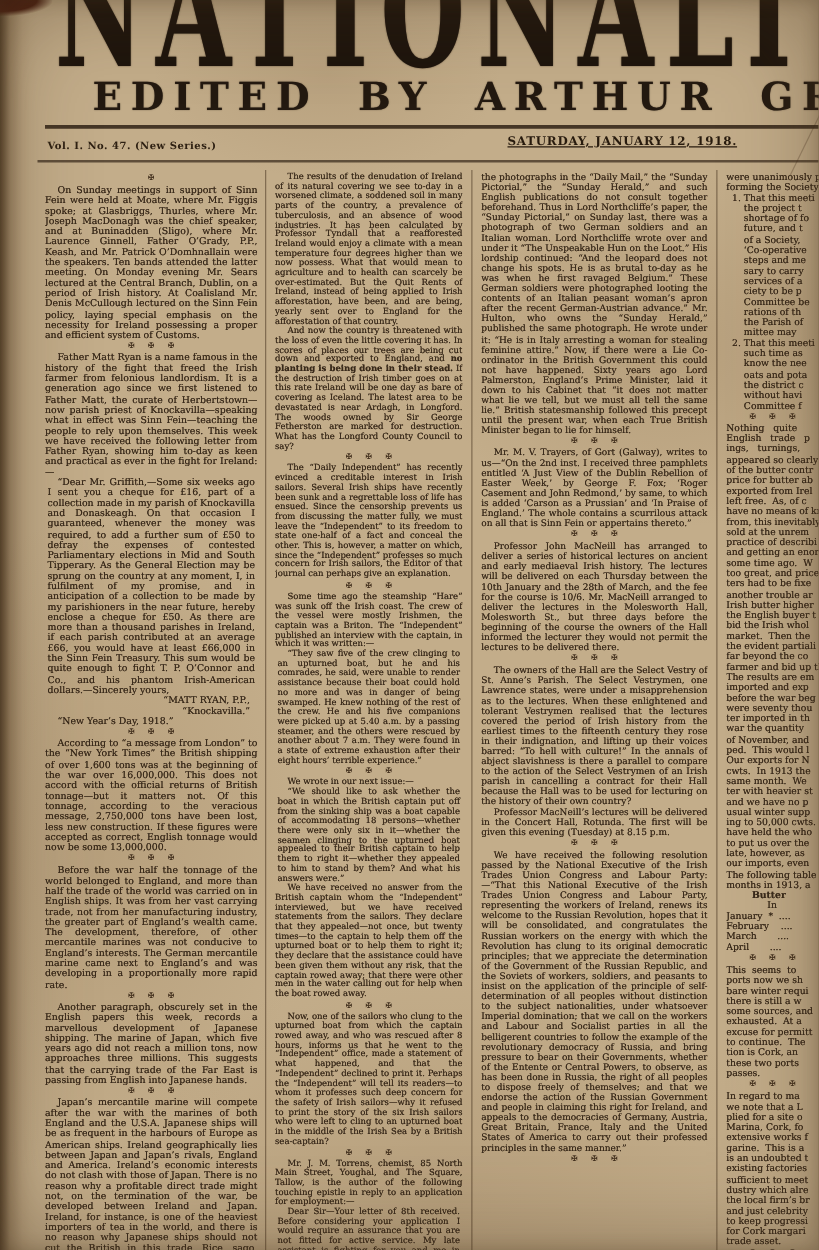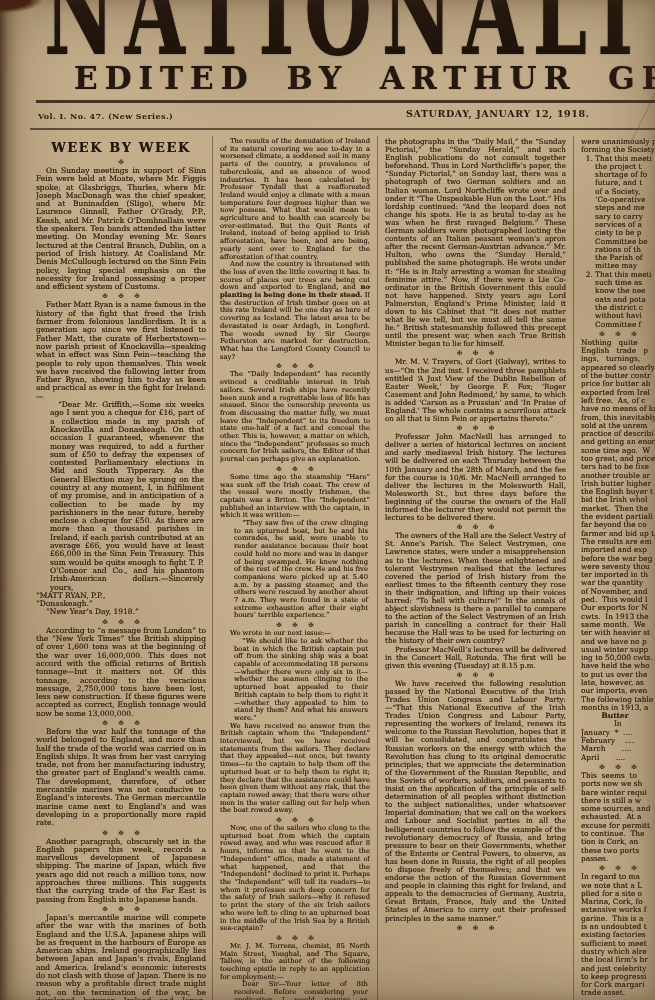--- a/index.html
+++ b/index.html
@@ -25,37 +25,37 @@
   .masthead-title span{display:inline-block;font-weight:bold;font-size:125px;letter-spacing:16px;
     transform:scaleX(.62);transform-origin:0 0;color:#1d140c;text-shadow:0 0 1.5px rgba(30,20,10,.8);}
   .masthead-sub{position:absolute;top:60px;left:74px;font-weight:bold;font-size:31px;
     letter-spacing:7px;word-spacing:14px;white-space:nowrap;color:#231910;text-shadow:0 0 1px rgba(30,20,10,.7);}
 
   .rule{position:absolute;right:0;background:#2a1c10;}
   .rule-thick{left:36px;top:100px;height:3px;opacity:.82;}
   .rule-thin{left:30px;top:128px;height:1.5px;opacity:.65;}
 
   .vol{position:absolute;left:38px;top:111px;font-size:8px;font-weight:bold;color:#2e2012;letter-spacing:.4px;}
-  .date{position:absolute;left:406px;top:108px;font-size:9.5px;font-weight:bold;color:#281b0e;letter-spacing:.6px;}
+  .date{position:absolute;left:406px;top:108px;font-size:9.5px;font-weight:bold;color:#281b0e;letter-spacing:.6px;text-decoration:underline;}
 
   .col{position:absolute;top:138px;bottom:0;overflow:hidden;color:#38291a;text-align:justify;
     text-shadow:0 0 .4px rgba(56,40,24,.85);}
   #col1{left:36px;width:170px;font-size:7.5px;line-height:8.3px;}
   #col2{left:220px;width:150px;font-size:6.8px;line-height:7.7px;}
   #col3{left:385px;width:181px;font-size:7.2px;line-height:8.1px;}
   #col4{left:581px;width:74px;font-size:7.4px;line-height:8.3px;text-align:left;}
   .col-divider{position:absolute;top:136px;bottom:0;width:1px;background:rgba(74,55,34,.55);}
   #div1{left:212px;} #div2{left:377px;} #div3{left:573px;}
 
   .colhead{font-size:13px;font-weight:bold;text-align:center;letter-spacing:1.6px;
     color:#241a10;line-height:16px;margin:2px 0 1px 0;text-indent:0;}
   .para{text-indent:10px;margin:0;}
   .noind{text-indent:0;}
-  .quote{margin-left:14px;margin-right:2px;text-indent:8px;}
-  .sig{text-align:left;margin-right:6px;}
+  .quote{margin-left:2px;margin-right:2px;text-indent:8px;}
+  .sig{text-align:right;margin-right:6px;}
   .orn{text-align:center;font-family:"DejaVu Sans", sans-serif;font-size:6px;line-height:10px;
     word-spacing:9px;color:#463320;text-indent:0;}
   .frag{white-space:pre;overflow:hidden;}
   .tblhead{font-weight:bold;}
   .bold{font-weight:bold;}
 </style>
 </head>
 <body>
 
 <div class="page">
@@ -71,28 +71,27 @@
   <div class="vol">Vol. I.   No. 47.   (New Series.)</div>
   <div class="date">SATURDAY, JANUARY 12, 1918.</div>
   <div class="rule rule-thin"></div>
   <div class="crease"></div>
 
   <div class="col-divider" id="div1"></div>
   <div class="col-divider" id="div2"></div>
   <div class="col-divider" id="div3"></div>
 
   <div class="col" id="col1">
-      <div class="colhead">WEEK BY WEEK</div>
       <div class="orn">✠</div>
       <div class="para">On Sunday meetings in support of Sinn Fein were held at Moate, where Mr. Figgis spoke; at Glasbriggs, Thurles, where Mr. Joseph MacDonagh was the chief speaker, and at Buninadden (Sligo), where Mr. Laurence Ginnell, Father O’Grady, P.P., Keash, and Mr. Patrick O’Domhnallain were the speakers. Ten bands attended the latter meeting. On Monday evening Mr. Sears lectured at the Central Branch, Dublin, on a period of Irish history. At Coalisland Mr. Denis McCullough lectured on the Sinn Fein policy, laying special emphasis on the necessity for Ireland possessing a proper and efficient system of Customs.</div>
       <div class="orn">✠ ✠ ✠</div>
       <div class="para">Father Matt Ryan is a name famous in the history of the fight that freed the Irish farmer from felonious landlordism. It is a generation ago since we first listened to Father Matt, the curate of Herbertstown—now parish priest of Knockavilla—speaking what in effect was Sinn Fein—teaching the people to rely upon themselves. This week we have received the following letter from Father Ryan, showing him to-day as keen and practical as ever in the fight for Ireland:—</div>
       <div class="para quote">“Dear Mr. Griffith,—Some six weeks ago I sent you a cheque for £16, part of a collection made in my parish of Knockavilla and Donaskeagh. On that occasion I guaranteed, whenever the money was required, to add a further sum of £50 to defray the expenses of contested Parliamentary elections in Mid and South Tipperary. As the General Election may be sprung on the country at any moment, I, in fulfilment of my promise, and in anticipation of a collection to be made by my parishioners in the near future, hereby enclose a cheque for £50. As there are more than a thousand parishes in Ireland, if each parish contributed at an average £66, you would have at least £66,000 in the Sinn Fein Treasury. This sum would be quite enough to fight T. P. O’Connor and Co., and his phantom Irish-American dollars.—Sincerely yours,</div>
       <div class="sig">“MATT RYAN, P.P.,</div>
-      <div class="sig">“Donaskeagh.”</div>
+      <div class="sig">“Knockavilla.”</div>
       <div class="para">“New Year’s Day, 1918.”</div>
       <div class="orn">✠ ✠ ✠</div>
       <div class="para">According to “a message from London” to the “New York Times” the British shipping of over 1,600 tons was at the beginning of the war over 16,000,000. This does not accord with the official returns of British tonnage—but it matters not. Of this tonnage, according to the veracious message, 2,750,000 tons have been lost, less new construction. If these figures were accepted as correct, English tonnage would now be some 13,000,000.</div>
       <div class="orn">✠ ✠ ✠</div>
       <div class="para">Before the war half the tonnage of the world belonged to England, and more than half the trade of the world was carried on in English ships. It was from her vast carrying trade, not from her manufacturing industry, the greater part of England’s wealth came. The development, therefore, of other mercantile marines was not conducive to England’s interests. The German mercantile marine came next to England’s and was developing in a proportionally more rapid rate.</div>
       <div class="orn">✠ ✠ ✠</div>
       <div class="para">Another paragraph, obscurely set in the English papers this week, records a marvellous development of Japanese shipping. The marine of Japan, which five years ago did not reach a million tons, now approaches three millions. This suggests that the carrying trade of the Far East is passing from English into Japanese hands.</div>
       <div class="orn">✠ ✠ ✠</div>
       <div class="para">Japan’s mercantile marine will compete after the war with the marines of both England and the U.S.A. Japanese ships will be as frequent in the harbours of Europe as American ships. Ireland geographically lies between Japan and Japan’s rivals, England and America. Ireland’s economic interests do not clash with those of Japan. There is no reason why a profitable direct trade might not, on the termination of the war, be developed between Ireland and Japan. Ireland, for instance, is one of the heaviest importers of tea in the world, and there is no reason why Japanese ships should not cut the British in this trade. Rice, sago, hemp and other Eastern products are used in Ireland. As Ireland gets them at present she pays the English middleman’s profits on them. Brought hither in Japanese bottoms, Ireland would secure this produce more cheaply, and in return secure a market for some of her own produce.</div>
     </div>

